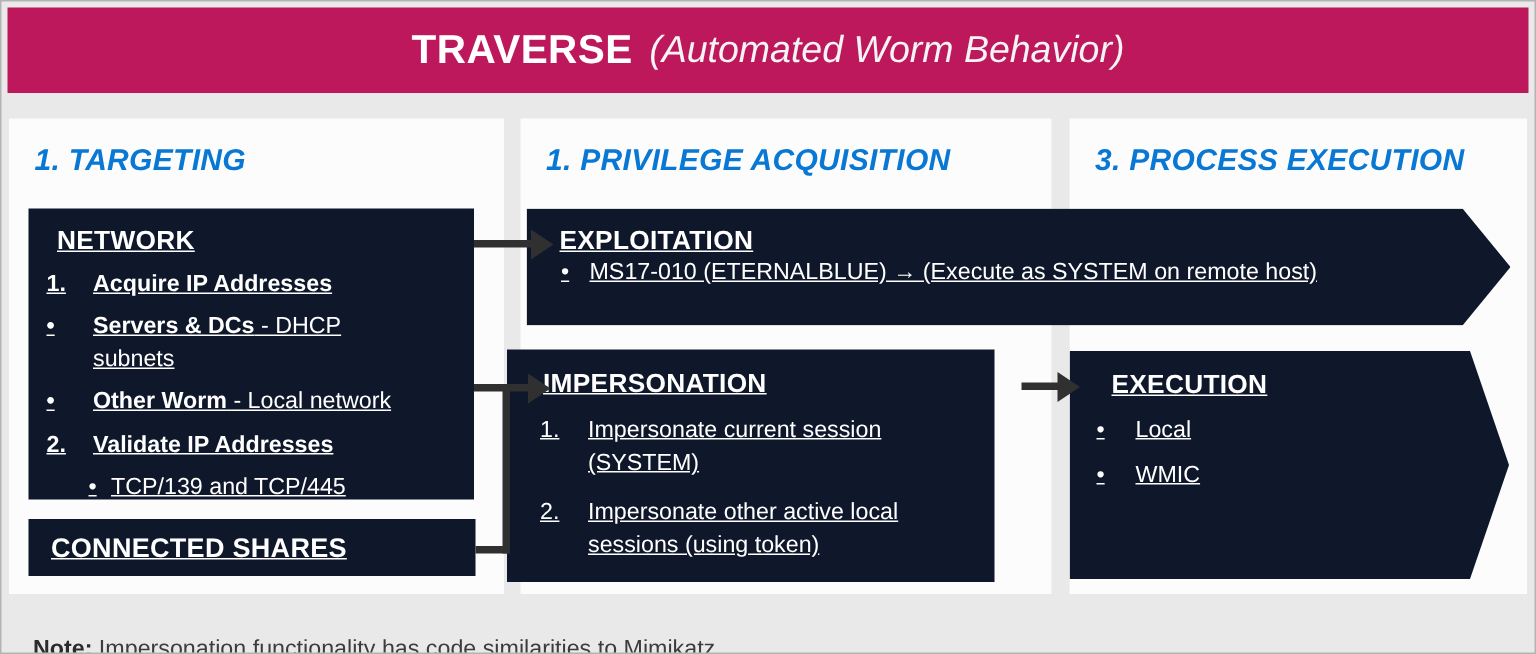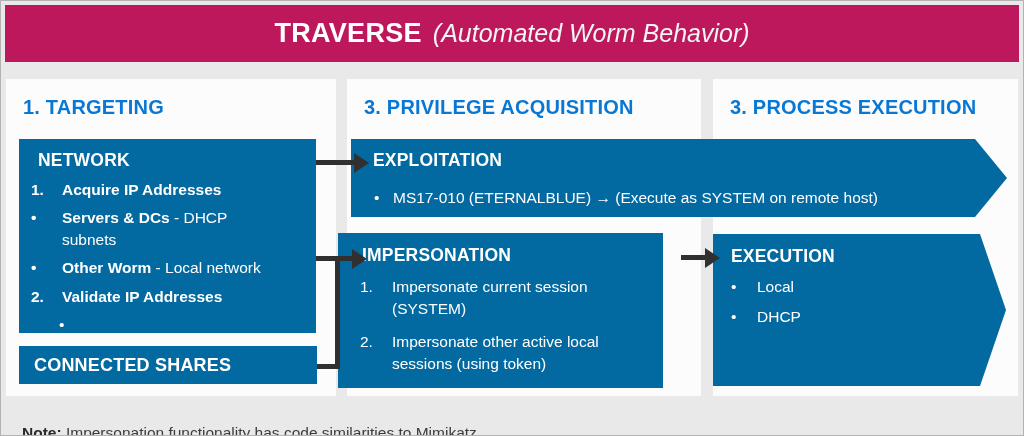--- a/index.html
+++ b/index.html
@@ -14,41 +14,41 @@
     display:flex;align-items:center;justify-content:center;gap:11px;color:#fff;z-index:1;
   }
   .title-main{font-size:27px;font-weight:800;letter-spacing:.3px;}
   .title-sub{font-size:25px;font-style:italic;font-weight:300;color:#f4f4f4;}
   
   .panel{position:absolute;top:78px;height:317px;background:#fcfcfc;z-index:1;}
   .panel-1{left:5px;width:330px;}
   .panel-2{left:346px;width:354px;}
   .panel-3{left:712px;width:305px;}
   .col-heading{
-    margin:0;padding:17px 0 0 17px;font-size:20px;font-weight:700;color:#0878d4;letter-spacing:.2px;
+    margin:0;padding:17px 0 0 17px;font-size:20px;font-weight:700;color:#0878d4;letter-spacing:.2px;font-style:italic;
   }
   
-  .bluebox{position:absolute;background:#0369a1;color:#fff;box-sizing:border-box;z-index:2;}
+  .bluebox{position:absolute;background:#0f172a;color:#fff;box-sizing:border-box;z-index:2;text-decoration:underline;}
   .box-network{left:18px;top:138px;width:297px;height:194px;padding:9px 8px 0 12px;}
   .box-shares{left:18px;top:345px;width:298px;height:38px;display:flex;align-items:center;padding-left:15px;text-align:right;}
   .box-exploitation{
     left:350px;top:138px;width:656px;height:78px;padding:11px 50px 0 22px;
     clip-path:polygon(0 0,calc(100% - 32px) 0,100% 50%,calc(100% - 32px) 100%,0 100%);
   }
   .box-impersonation{left:337px;top:232px;width:325px;height:155px;padding:12px 14px 0 22px;}
   .box-execution{
     left:712px;top:233px;width:293px;height:152px;padding:12px 30px 0 16px;
     clip-path:polygon(0 0,calc(100% - 26px) 0,100% 50%,calc(100% - 26px) 100%,0 100%);
   }
   .box-title{font-size:17.5px;font-weight:700;letter-spacing:.2px;}
   .box-network .box-title{margin:2px 0 8px 7px;}
   .box-shares .box-title{font-size:18px;}
-  .box-exploitation .box-title{margin-bottom:16px;}
+  .box-exploitation .box-title{margin-bottom:0;}
   .box-impersonation .box-title{margin:0 0 10px 2px;}
-  .box-execution .box-title{margin:0 0 9px 2px;}
+  .box-execution .box-title{margin:0 0 9px 12px;}
   
   .row{display:flex;font-size:15.5px;line-height:1.38;margin-bottom:7px;}
   .row .marker{flex:none;width:31px;font-weight:700;}
   .row .txt{max-width:210px;}
   .row b{font-weight:700;}
   .row.sub{margin-left:28px;}
   .row.sub .marker{width:15px;font-weight:400;}
   .row.sub .txt{max-width:230px;}
   .box-exploitation .row .marker{width:19px;margin-left:1px;font-weight:400;}
   .box-exploitation .row .txt{max-width:none;}
@@ -80,21 +80,21 @@
 
   <header class="titlebar">
     <span class="title-main">TRAVERSE</span>
     <span class="title-sub">(Automated Worm Behavior)</span>
   </header>
 
   <section class="panel panel-1">
     <h2 class="col-heading">1. TARGETING</h2>
   </section>
   <section class="panel panel-2">
-    <h2 class="col-heading">3. PRIVILEGE ACQUISITION</h2>
+    <h2 class="col-heading">1. PRIVILEGE ACQUISITION</h2>
   </section>
   <section class="panel panel-3">
     <h2 class="col-heading">3. PROCESS EXECUTION</h2>
   </section>
 
   <div class="bluebox box-network">
     <div class="box-title">NETWORK</div>
     <div class="row">
       <span class="marker">1.</span>
       <span class="txt"><b>Acquire IP Addresses</b><span></span></span>
@@ -106,20 +106,21 @@
     <div class="row">
       <span class="marker">•</span>
       <span class="txt"><b>Other Worm</b><span> - Local network</span></span>
     </div>
     <div class="row">
       <span class="marker">2.</span>
       <span class="txt"><b>Validate IP Addresses</b><span></span></span>
     </div>
     <div class="row sub">
       <span class="marker">•</span>
+      <span class="txt"><b></b><span>TCP/139 and TCP/445</span></span>
     </div>
   </div>
 
   <div class="bluebox box-shares">
     <div class="box-title">CONNECTED SHARES</div>
   </div>
 
   <div class="bluebox box-exploitation">
     <div class="box-title">EXPLOITATION</div>
     <div class="row">
@@ -141,21 +142,21 @@
   </div>
 
   <div class="bluebox box-execution">
     <div class="box-title">EXECUTION</div>
     <div class="row">
       <span class="marker">•</span>
       <span class="txt">Local</span>
     </div>
     <div class="row">
       <span class="marker">•</span>
-      <span class="txt">DHCP</span>
+      <span class="txt">WMIC</span>
     </div>
   </div>
 
   <div class="line a1-line"></div>
   <div class="head a1-head"></div>
   <div class="line a2-line"></div>
   <div class="head a2-head"></div>
   <div class="line elbow-v"></div>
   <div class="line elbow-h"></div>
   <div class="line a3-line"></div>

